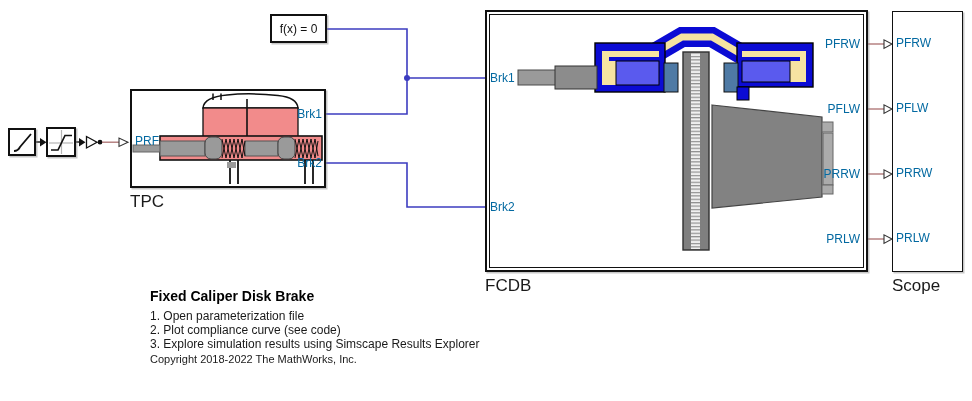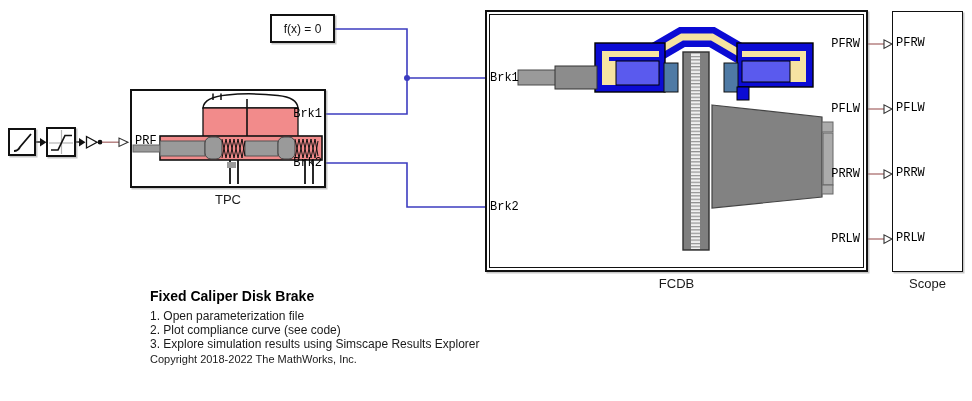--- a/index.html
+++ b/index.html
@@ -8,25 +8,25 @@
     font-family:"Liberation Sans", sans-serif;overflow:hidden;
   }
   .wires{position:absolute;left:0;top:0;z-index:0;}
   .block{
     position:absolute;background:#fff;border:2px solid #111;
     box-sizing:border-box;z-index:2;box-shadow:1.5px 1.5px 0 rgba(130,130,130,.45);
   }
   .thinblock{border:1.5px solid #111;}
   .block svg{display:block;}
   .caption{
-    position:absolute;text-align:center;font-size:13px;color:#1a1a1a;z-index:2;
+    position:absolute;text-align:left;font-size:17px;color:#1a1a1a;z-index:2;
   }
   .portlabel{
-    position:absolute;font-size:12px;color:#000000;white-space:nowrap;
-    transform:translateY(-50%);z-index:3;line-height:12px;font-family:Liberation Mono, monospace;
+    position:absolute;font-size:12px;color:#0369a1;white-space:nowrap;
+    transform:translateY(-50%);z-index:3;line-height:12px;
   }
   .plright{right:2px;text-align:right;}
   .plleft{left:3px;}
   .solver-label{
     display:flex;align-items:center;justify-content:center;
     width:100%;height:100%;font-size:12px;color:#111;
   }
   .inner-border{
     position:absolute;inset:2px;border:1.5px solid #111;pointer-events:none;z-index:2;
   }
@@ -81,21 +81,21 @@
 </div>
 
 <div class="block" style="left:46px;top:127px;width:30px;height:30px;">
   <svg width="26" height="26" viewBox="0 0 26 26">
     <path d="M13.5 1 V25" stroke="#b5b5b5" stroke-width="1.2" fill="none"></path>
     <path d="M1 14 H25" stroke="#b5b5b5" stroke-width="1.2" fill="none"></path>
     <path d="M3 21 L10 21 L17 6.5 L24 6.5" stroke="#111" stroke-width="1.7" fill="none"></path>
   </svg>
 </div>
 
-<div class="block" style="left:270px;top:14px;width:65px;height:29px;">
+<div class="block" style="left:270px;top:14px;width:57px;height:29px;">
   <div class="solver-label">f(x) = 0</div>
 </div>
 
 <div class="block" style="left:130px;top:89px;width:196px;height:99px;">
   <svg width="192" height="95" viewBox="0 0 192 95">
 
     <path d="M71 17 Q72 6 95 4 Q118 1.5 146 4.5 Q165 6.5 166 17 Z" fill="#fff" stroke="#111" stroke-width="1.5"></path>
     <line x1="81" y1="2.5" x2="81" y2="9" stroke="#111" stroke-width="1.5"></line>
     <line x1="89" y1="2.5" x2="89" y2="9" stroke="#111" stroke-width="1.5"></line>
 

